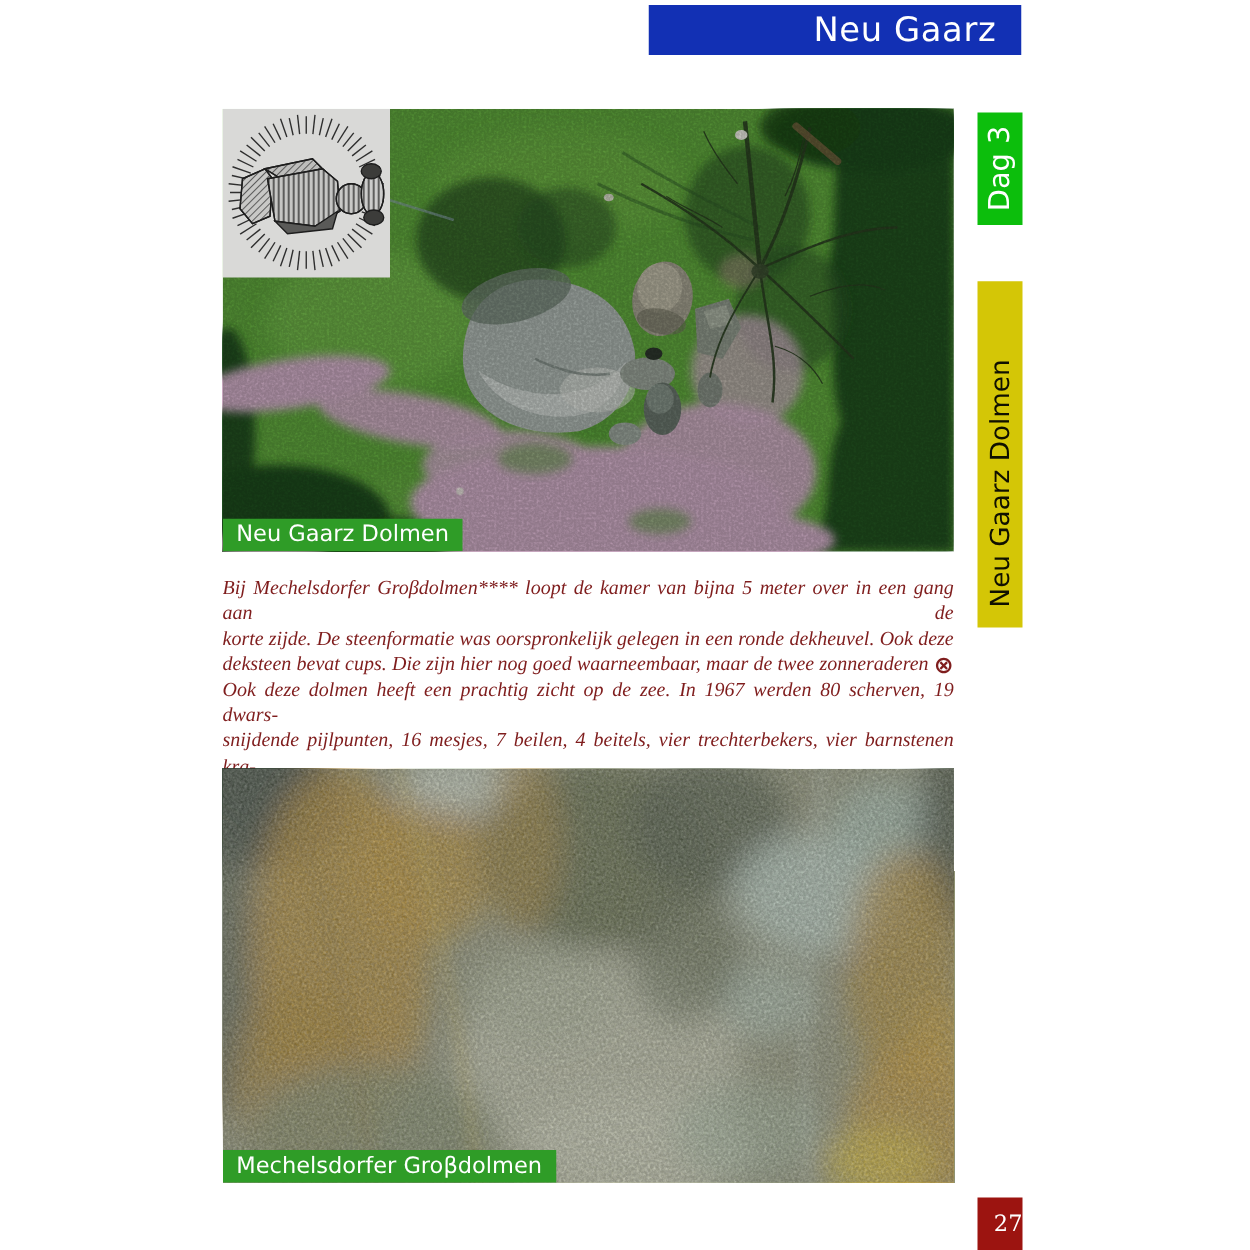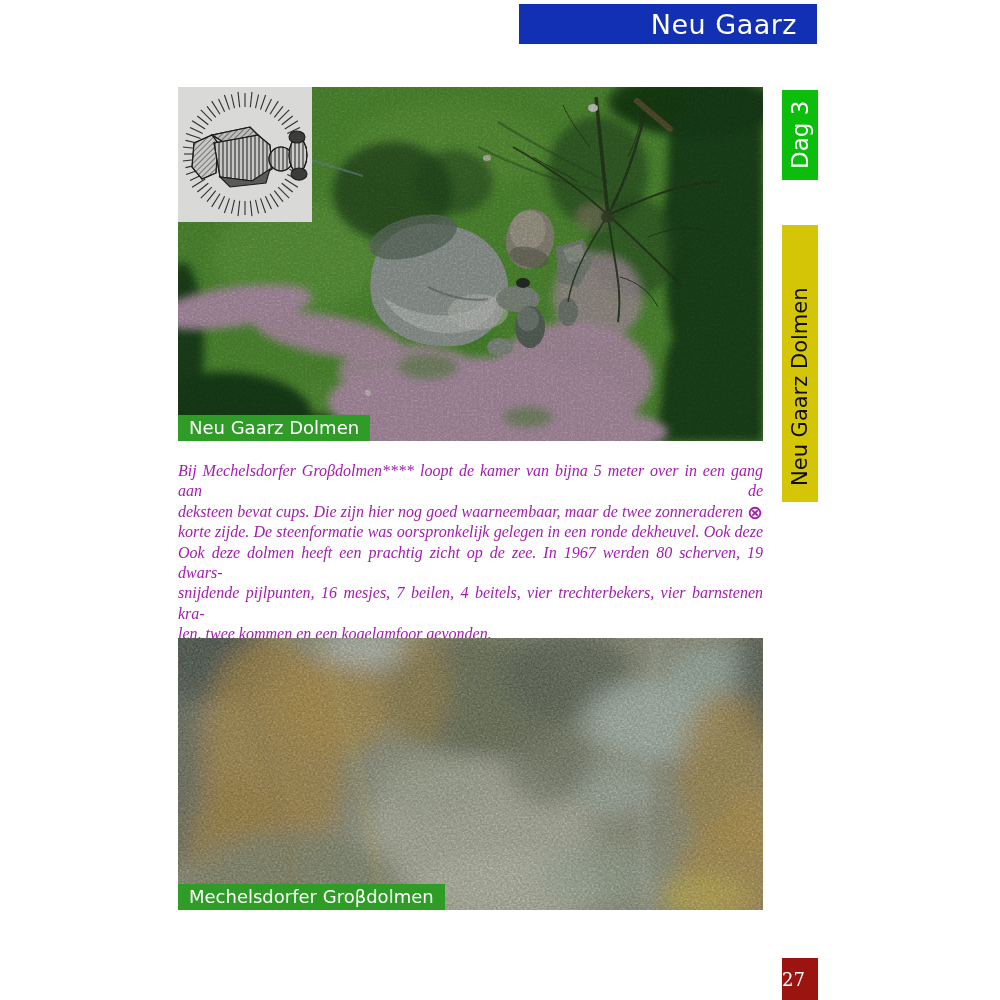--- a/index.html
+++ b/index.html
@@ -27,46 +27,46 @@
     font-size:23px; justify-content:center;
   }
   .tab-section {
     left:782px; top:225px; height:277px; background:#d4c606; color:#101000;
     font-size:21px; justify-content:flex-start; padding-top:16px;
   }
 
   
   .photo { position:absolute; left:178px; width:585px; overflow:hidden; }
   #photo1 { top:87px;  height:354px; }
-  #photo2 { top:638px; height:272px; }
+  #photo2 { top:615px; height:331px; }
   .photo svg { display:block; width:100%; height:100%; }
   .photo-caption {
     position:absolute; left:0; bottom:0; height:26px; line-height:26px;
     background:#2f9c27; color:#ffffff; font-size:18px; padding:0 11px;
     white-space:nowrap; z-index:5;
   }
 
   
   .paragraph {
     position:absolute; left:178px; top:461px; width:585px;
     font-family:"Liberation Serif", "DejaVu Serif", serif; font-style:italic;
-    font-size:16px; line-height:20.4px; color:#a21caf;
+    font-size:16px; line-height:20.4px; color:#7f1d1d;
   }
   .pline { text-align:justify; text-align-last:justify; }
   .pline.last { text-align-last:left; }
   .sun-symbol {
     font-family:"DejaVu Sans", sans-serif; font-style:normal; font-weight:bold;
     font-size:19px; line-height:0; vertical-align:-2px;
   }
 
   
   .page-number-box {
     position:absolute; left:782px; top:958px; width:36px; height:42px;
     background:#9c1410; color:#ffffff; display:flex; align-items:center;
-    justify-content:flex-start; font-family:"DejaVu Serif", serif; font-size:18px;
+    justify-content:flex-end; font-family:"DejaVu Serif", serif; font-size:18px;
   }
 </style>
 </head>
 <body>
 
 <div id="page">
 
   <div class="header-bar">
     <span>Neu Gaarz</span>
   </div>
@@ -274,22 +274,22 @@
         </g>
       </g>
     </svg>
     <div class="photo-caption">
       <span>Neu Gaarz Dolmen</span>
     </div>
   </div>
 
   <div class="paragraph">
     <div class="pline">Bij Mechelsdorfer Groβdolmen**** loopt de kamer van bijna 5 meter over in een gang aan de</div>
+    <div class="pline">korte zijde. De steenformatie was oorspronkelijk gelegen in een ronde dekheuvel. Ook deze</div>
     <div class="pline"><span>deksteen bevat cups. Die zijn hier nog goed waarneembaar, maar de twee zonneraderen</span> <span class="sun-symbol">⊗</span></div>
-    <div class="pline">korte zijde. De steenformatie was oorspronkelijk gelegen in een ronde dekheuvel. Ook deze</div>
     <div class="pline">Ook deze dolmen heeft een prachtig zicht op de zee. In 1967 werden 80 scherven, 19 dwars-</div>
     <div class="pline">snijdende pijlpunten, 16 mesjes, 7 beilen, 4 beitels, vier trechterbekers, vier barnstenen kra-</div>
     <div class="pline last">len, twee kommen en een kogelamfoor gevonden.</div>
   </div>
 
   <div class="photo" id="photo2">
     <svg viewBox="0 0 585 331" preserveAspectRatio="none">
       <defs>
         <filter id="blur12">
             <feGaussianBlur stdDeviation="12"></feGaussianBlur>

